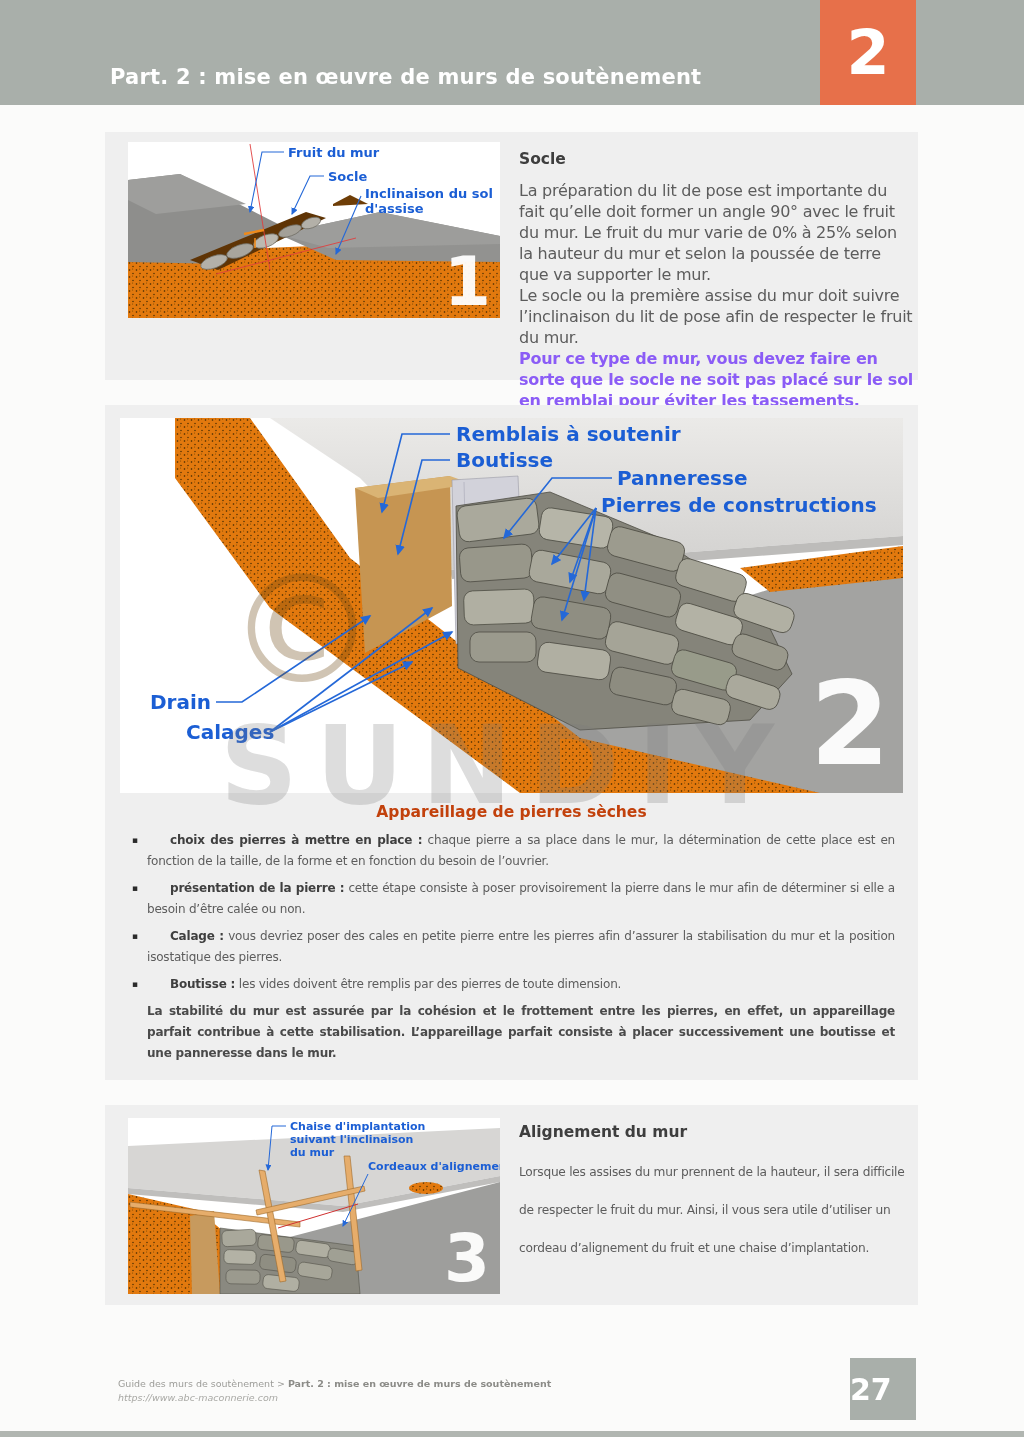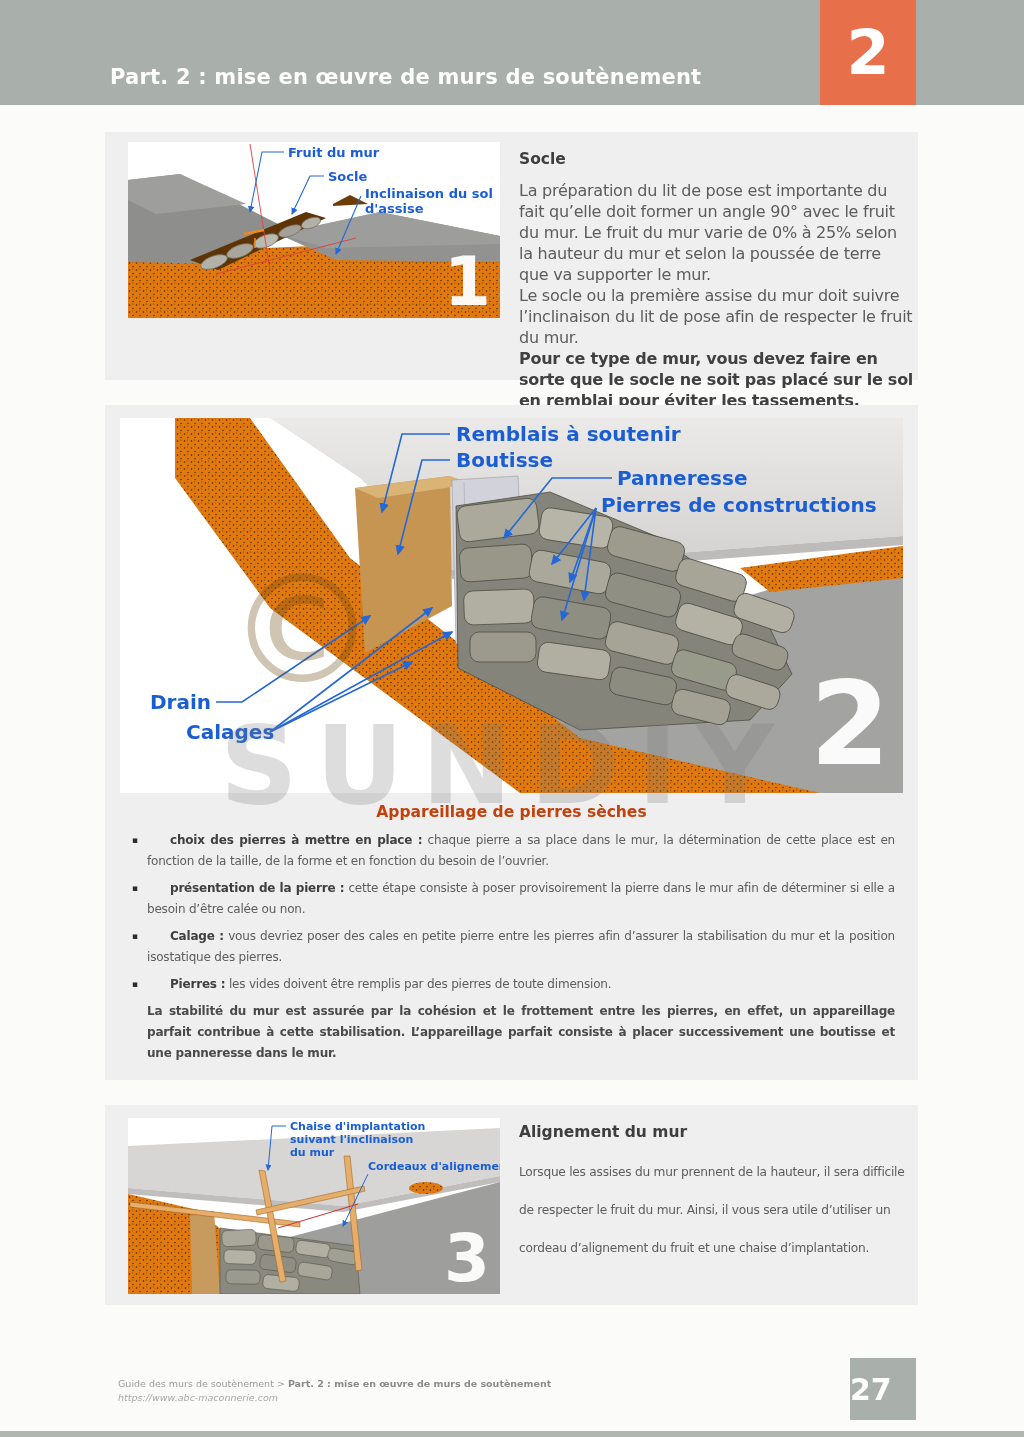--- a/index.html
+++ b/index.html
@@ -21,21 +21,21 @@
 
   .fig { position:absolute; background:#ffffff; }
   .fig svg { display:block; }
   .fig1 { left:23px; top:10px; width:348px; height:176px; }
   .fig2 { left:15px; top:13px; width:783px; height:375px; }
   .fig3 { left:23px; top:13px; width:372px; height:176px; }
 
   .card-text { position:absolute; left:414px; top:18px; width:396px; color:#5c5c5c; }
   .card-text h2 { font-size:15.5px; font-weight:bold; color:#3e3e3e; margin-bottom:12px; }
   .card-text p { font-size:16px; line-height:21px; letter-spacing:-0.25px; }
-  .card-text p.bold { font-weight:bold; color:#404040; }
+  .card-text p.bold { font-weight:bold; color:#8b5cf6; }
   .card3 .card-text p { line-height:38px; font-size:12.2px; }
 
   
   .caption { position:relative; z-index:4; text-align:center; font-size:15.5px; font-weight:bold; color:#c2410c; margin-top:398px; }
   .intro { position:relative; z-index:4; margin:13px 23px 0 22px; font-size:12px; line-height:27px; color:#5c5c5c; letter-spacing:-0.2px; }
   .bullets { position:relative; z-index:4; margin:9px 23px 0 27px; list-style:none; }
   .bullets li { position:relative; padding-left:15px; margin-bottom:6px; font-size:12px; line-height:21px; color:#5c5c5c; text-align:justify; letter-spacing:-0.2px; }
   .bullet-marker { position:absolute; left:0; top:0; font-size:9px; color:#2b2b2b; }
   .bullets .lead { font-weight:bold; color:#3f3f3f;margin-left:23px; }
   .conclusion { position:relative; z-index:4; margin:1px 23px 0 42px; font-size:12px; line-height:21px; font-weight:bold; color:#4a4a4a; text-align:justify; letter-spacing:-0.2px; }
@@ -235,21 +235,21 @@
         <span class="lead">présentation de la pierre :</span>
         <span>cette étape consiste à poser provisoirement la pierre dans le mur afin de déterminer si elle a besoin d’être calée ou non.</span>
       </li>
       <li>
         <span class="bullet-marker">▪</span>
         <span class="lead">Calage :</span>
         <span>vous devriez poser des cales en petite pierre entre les pierres afin d’assurer la stabilisation du mur et la position isostatique des pierres.</span>
       </li>
       <li>
         <span class="bullet-marker">▪</span>
-        <span class="lead">Pierres :</span>
+        <span class="lead">Boutisse :</span>
         <span>les vides doivent être remplis par des pierres de toute dimension.</span>
       </li>
     </ul>
     <p class="conclusion">La stabilité du mur est assurée par la cohésion et le frottement entre les pierres, en effet, un appareillage parfait contribue à cette stabilisation. L’appareillage parfait consiste à placer successivement une boutisse et une panneresse dans le mur.</p>
   </section>
 
   <section class="card card3">
     <div class="fig fig3">
       <svg width="372" height="176" viewBox="0 0 372 176">
         <defs>

